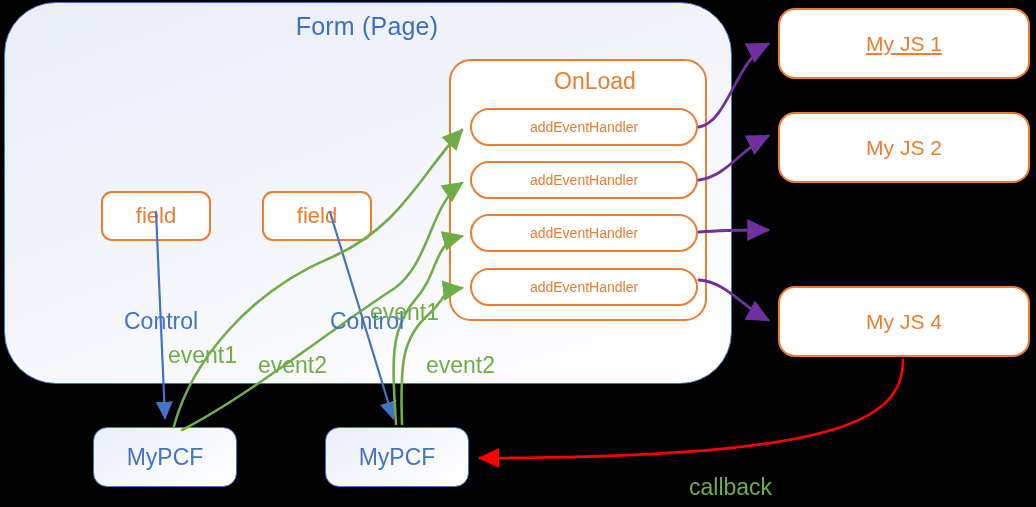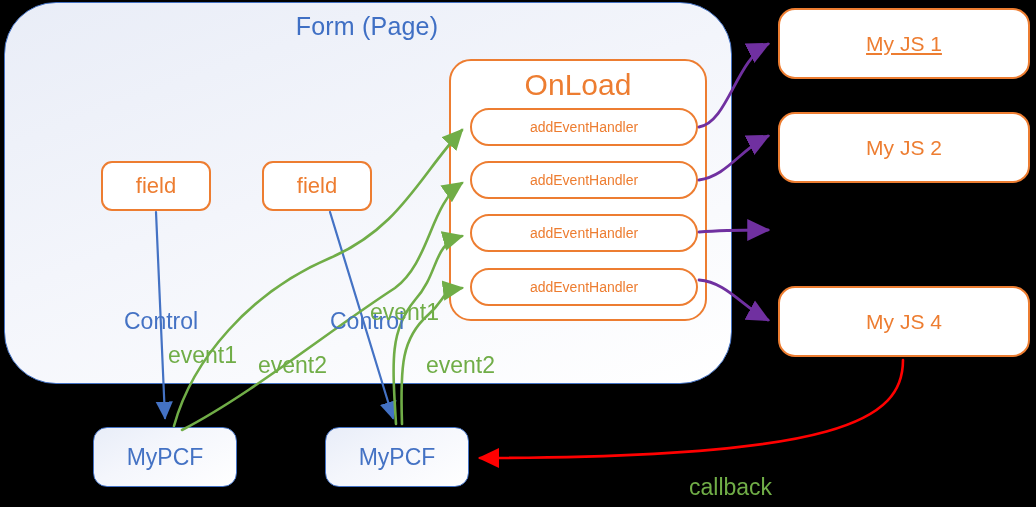--- a/index.html
+++ b/index.html
@@ -59,45 +59,46 @@
     justify-content: center;
     box-sizing: border-box;
   }
 
   .field-box {
     width: 110px;
     height: 50px;
     border-radius: 11px;
     font-size: 22px;
     z-index: 4;
+    margin-top: 30px;
   }
   #field-1 { left: 101px; top: 161px; }
   #field-2 { left: 262px; top: 161px; }
 
   
   .onload-box {
     position: absolute;
     left: 449px;
     top: 59px;
     width: 258px;
     height: 262px;
     border: 2px solid #ED7D31;
     border-radius: 22px;
     background: #FFFFFF;
     box-sizing: border-box;
     z-index: 3;
   }
   .onload-title {
     position: absolute;
-    left: 449px;
+    left: 466px;
     top: 68px;
     width: 258px;
     text-align: center;
     color: #ED7D31;
-    font-size: 30px;
+    font-size: 23px;
     z-index: 4;
   }
   .aeh-box {
     left: 470px;
     width: 228px;
     height: 38px;
     border-radius: 19px;
     font-size: 14px;
     z-index: 4;
   }

